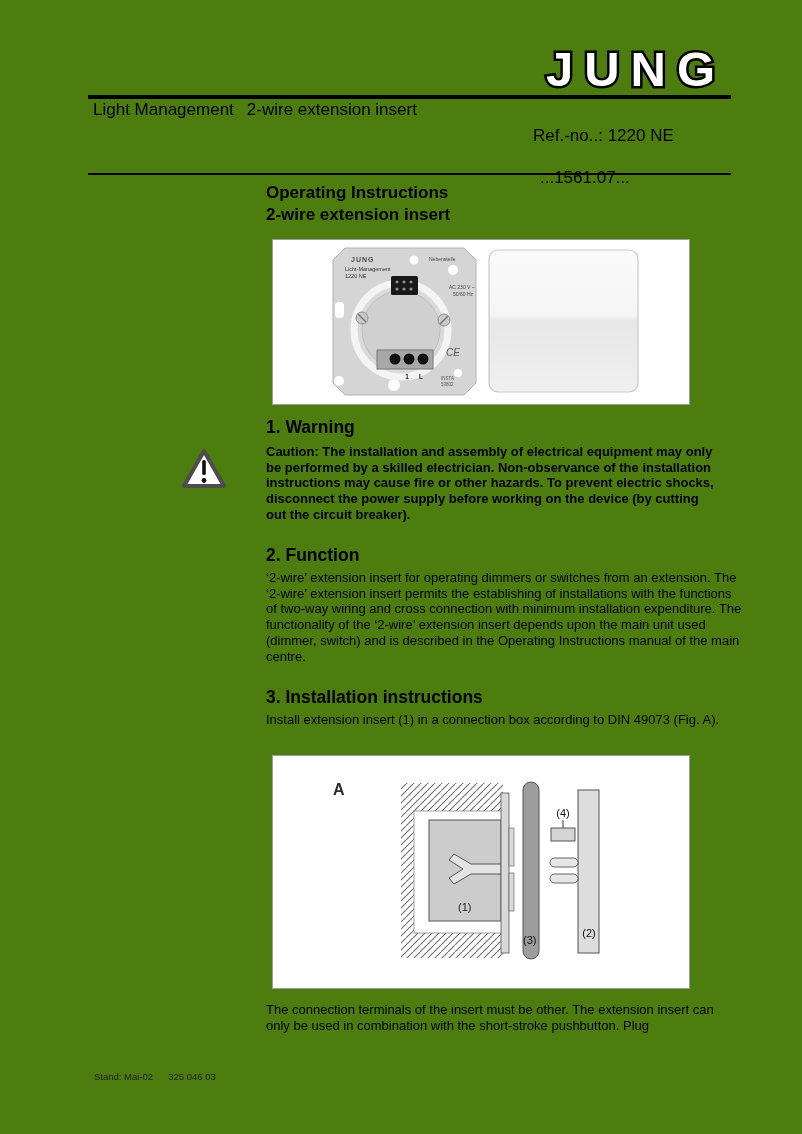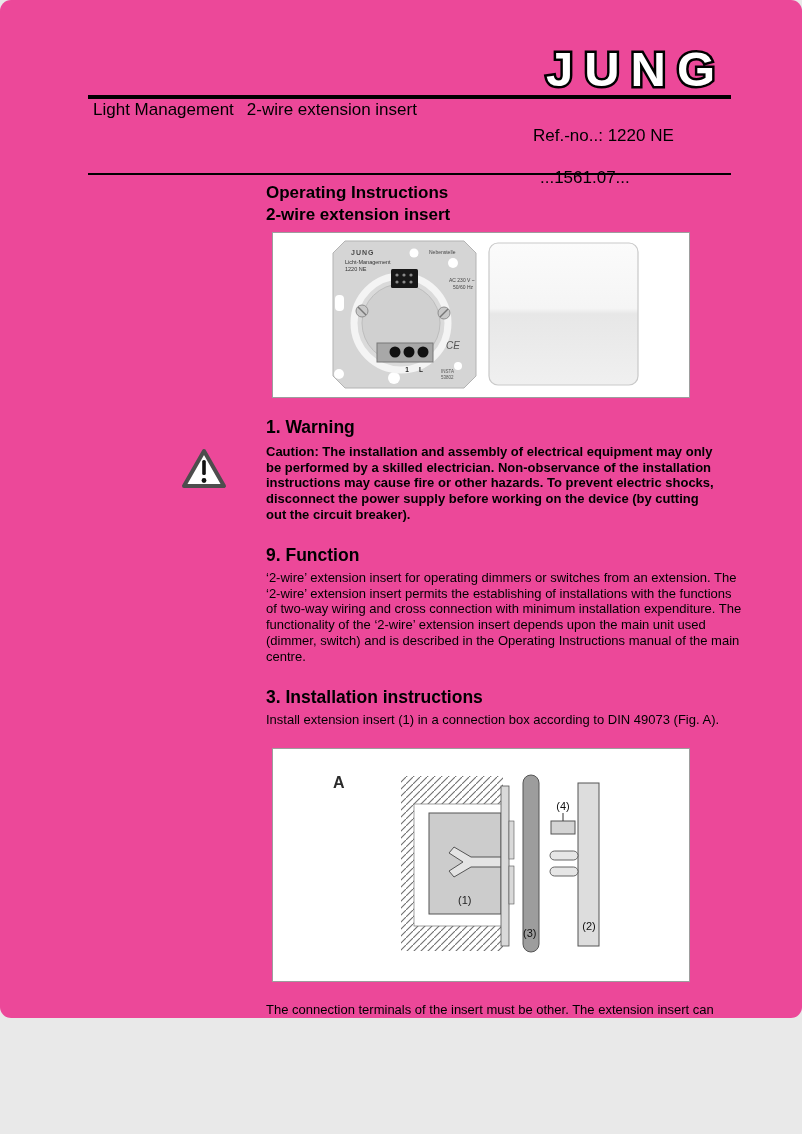--- a/index.html
+++ b/index.html
@@ -1,32 +1,31 @@
 <!DOCTYPE html>
 <html><head>
 <meta charset="utf-8">
 <style>
   html,body{margin:0;padding:0;background:#e9e9e9;}
   .page{
-    position:relative;width:802px;height:1018px;background:#ec4899;
+    position:relative;width:802px;height:1134px;background:#4d7c0f;
     font-family:"Liberation Sans",sans-serif;color:#000;overflow:hidden;
     margin:0 auto;
-    border-radius:11px;
   }
   .abs{position:absolute;}
   .rule{background:#000;}
   .hdr-line{left:93px;top:100px;font-size:17px;white-space:nowrap;text-align:right;}
   .hdr-line .gap{display:inline-block;width:13px;}
   .ref1{left:533px;top:126px;font-size:17px;}
   .ref2{left:540px;top:152px;font-size:17px;margin-top:16px;}
   .doc-title{left:266px;top:182px;font-size:17px;font-weight:bold;line-height:22px;}
   .h2{font-size:17.5px;font-weight:bold;white-space:nowrap;}
   .body-text{font-size:13px;line-height:15.7px;}
   .bold{font-weight:bold;}
-  .img-frame{border:1px solid #9d9d9d;background:#fff;box-sizing:border-box;}
+  .img-frame{border:1px solid #9d9d9d;background:#fff;box-sizing:border-box;margin-top:7px;}
   .footer{left:94px;top:1071px;font-size:9.5px;color:#222;}
   .footer .code{margin-left:15px;}
   svg{display:block;}
 </style>
 </head>
 <body>
 
 <div class="page">
 
   <div class="abs" style="left:540px;top:41px;">
@@ -110,21 +109,21 @@
   <div class="abs h2" style="left:266px;top:417px;">1. Warning</div>
   <div class="abs" style="left:181px;top:447px;">
     <svg width="46" height="44" viewBox="0 0 46 44">
       <path d="M23 4 L43 39 L3 39 Z" fill="#ffffff" stroke="#4d4d4d" stroke-width="4" stroke-linejoin="round"></path>
       <rect x="21.2" y="13" width="3.6" height="15" rx="1.6" fill="#111"></rect>
       <circle cx="23" cy="33.5" r="2.4" fill="#111"></circle>
     </svg>
   </div>
   <div class="abs body-text bold" style="left:266px;top:444px;width:455px;">Caution: The installation and assembly of electrical equipment may only be performed by a skilled electrician. Non-observance of the installation instructions may cause fire or other hazards. To prevent electric shocks, disconnect the power supply before working on the device (by cutting out the circuit breaker).</div>
 
-  <div class="abs h2" style="left:266px;top:545px;">9. Function</div>
+  <div class="abs h2" style="left:266px;top:545px;">2. Function</div>
   <div class="abs body-text" style="left:266px;top:570px;width:478px;">‘2-wire’ extension insert for operating dimmers or switches from an extension. The ‘2-wire’ extension insert permits the establishing of installations with the functions of two-way wiring and cross connection with minimum installation expenditure. The functionality of the ‘2-wire’ extension insert depends upon the main unit used (dimmer, switch) and is described in the Operating Instructions manual of the main centre.</div>
 
   <div class="abs h2" style="left:266px;top:687px;">3. Installation instructions</div>
   <div class="abs body-text" style="left:266px;top:712px;width:478px;">Install extension insert (1) in a connection box according to DIN 49073 (Fig. A).</div>
 
   <div class="abs img-frame" style="left:272px;top:748px;width:418px;height:234px;">
     <svg width="416" height="232" viewBox="0 0 416 232">
       <defs>
         <pattern id="hatch" patternUnits="userSpaceOnUse" width="7" height="7">
           <line x1="0" y1="7" x2="7" y2="0" stroke="#6e6e6e" stroke-width="1.1"></line>

